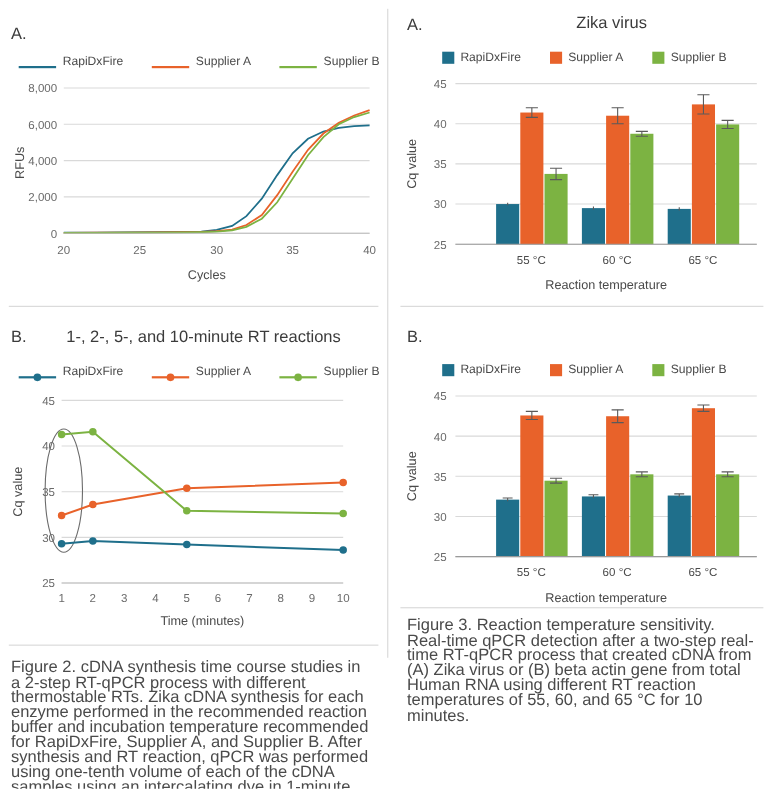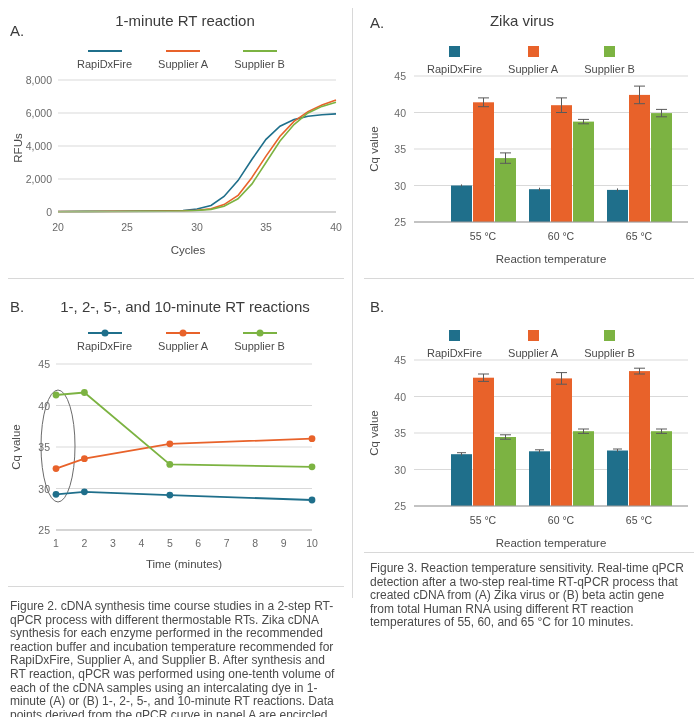--- a/index.html
+++ b/index.html
@@ -38,24 +38,23 @@
   .legend {
     display: flex;
     justify-content: center;
     align-items: center;
     gap: 26px;
     font-size: 11px;
     color: #4a4a4a;
   }
   .legend-item {
     display: flex;
-    align-items: center;
+    align-items: flex-end;
     gap: 6px;
     white-space: nowrap;
-    flex-direction: column;
   }
   .legend-swatch-line {
     display: inline-block;
     width: 34px;
     height: 2px;
     position: relative;
   }
   .legend-swatch-line .dot {
     position: absolute;
     left: 50%;
@@ -77,21 +76,21 @@
   .tick-text {
     font-size: 10.5px;
     fill: #6a6a6a;
   }
   .tick-text-dark {
     font-size: 10.5px;
     fill: #4a4a4a;
   }
   .caption {
     position: absolute;
-    font-size: 12px;
+    font-size: 15px;
     line-height: 13.6px;
     color: #4a4a4a;
     text-align: left;
   }
   .divider {
     position: absolute;
     background: #d8d8d8;
     height: 1px;
   }
   .vdivider {
@@ -111,21 +110,20 @@
   <div class="divider" style="left:8px; top:278px; width:336px;"></div>
 
   <div class="divider" style="left:364px; top:278px; width:330px;"></div>
 
   <div class="divider" style="left:8px; top:586px; width:336px;"></div>
 
   <div class="divider" style="left:364px; top:552px; width:330px;"></div>
 
   <div class="panel" style="left:0; top:0; width:352px; height:278px;">
     <div class="panel-letter" style="position:absolute; left:10px; top:22px;">A.</div>
-    <div class="chart-title" style="position:absolute; left:40px; top:12px; width:290px;">1-minute RT reaction</div>
 
     <div class="legend" style="position:absolute; left:36px; top:50px; width:290px;">
       <span class="legend-item">
         <span class="legend-swatch-line" style="background:#1f6f8b;"></span>
         <span>RapiDxFire</span>
       </span>
       <span class="legend-item">
         <span class="legend-swatch-line" style="background:#e8622a;"></span>
         <span>Supplier A</span>
       </span>
@@ -244,21 +242,21 @@
       <circle cx="312" cy="116.8" r="3.4" fill="#7cb342"></circle>
 
       <line x1="56" y1="180" x2="312" y2="180" stroke="#bdbdbd" stroke-width="1"></line>
     </svg>
   </div>
 
   <div class="caption" style="left:10px; top:600px; width:330px;">Figure 2. cDNA synthesis time course studies in a 2-step RT-qPCR process with different thermostable RTs. Zika cDNA synthesis for each enzyme performed in the recommended reaction buffer and incubation temperature recommended for RapiDxFire, Supplier A, and Supplier B. After synthesis and RT reaction, qPCR was performed using one-tenth volume of each of the cDNA samples using an intercalating dye in 1-minute (A) or (B) 1-, 2-, 5-, and 10-minute RT reactions. Data points derived from the qPCR curve in panel A are encircled in panel B.</div>
 
   <div class="panel" style="left:356px; top:0; width:344px; height:278px;">
     <div class="panel-letter" style="position:absolute; left:14px; top:14px;">A.</div>
-    <div class="chart-title" style="position:absolute; left:26px; top:12px; width:280px;">Zika virus</div>
+    <div class="chart-title" style="position:absolute; left:60px; top:12px; width:280px;">Zika virus</div>
 
     <div class="legend" style="position:absolute; left:20px; top:46px; width:310px;">
       <span class="legend-item">
         <span class="legend-swatch-box" style="background:#1f6f8b;"></span>
         <span>RapiDxFire</span>
       </span>
       <span class="legend-item">
         <span class="legend-swatch-box" style="background:#e8622a;"></span>
         <span>Supplier A</span>
       </span>

